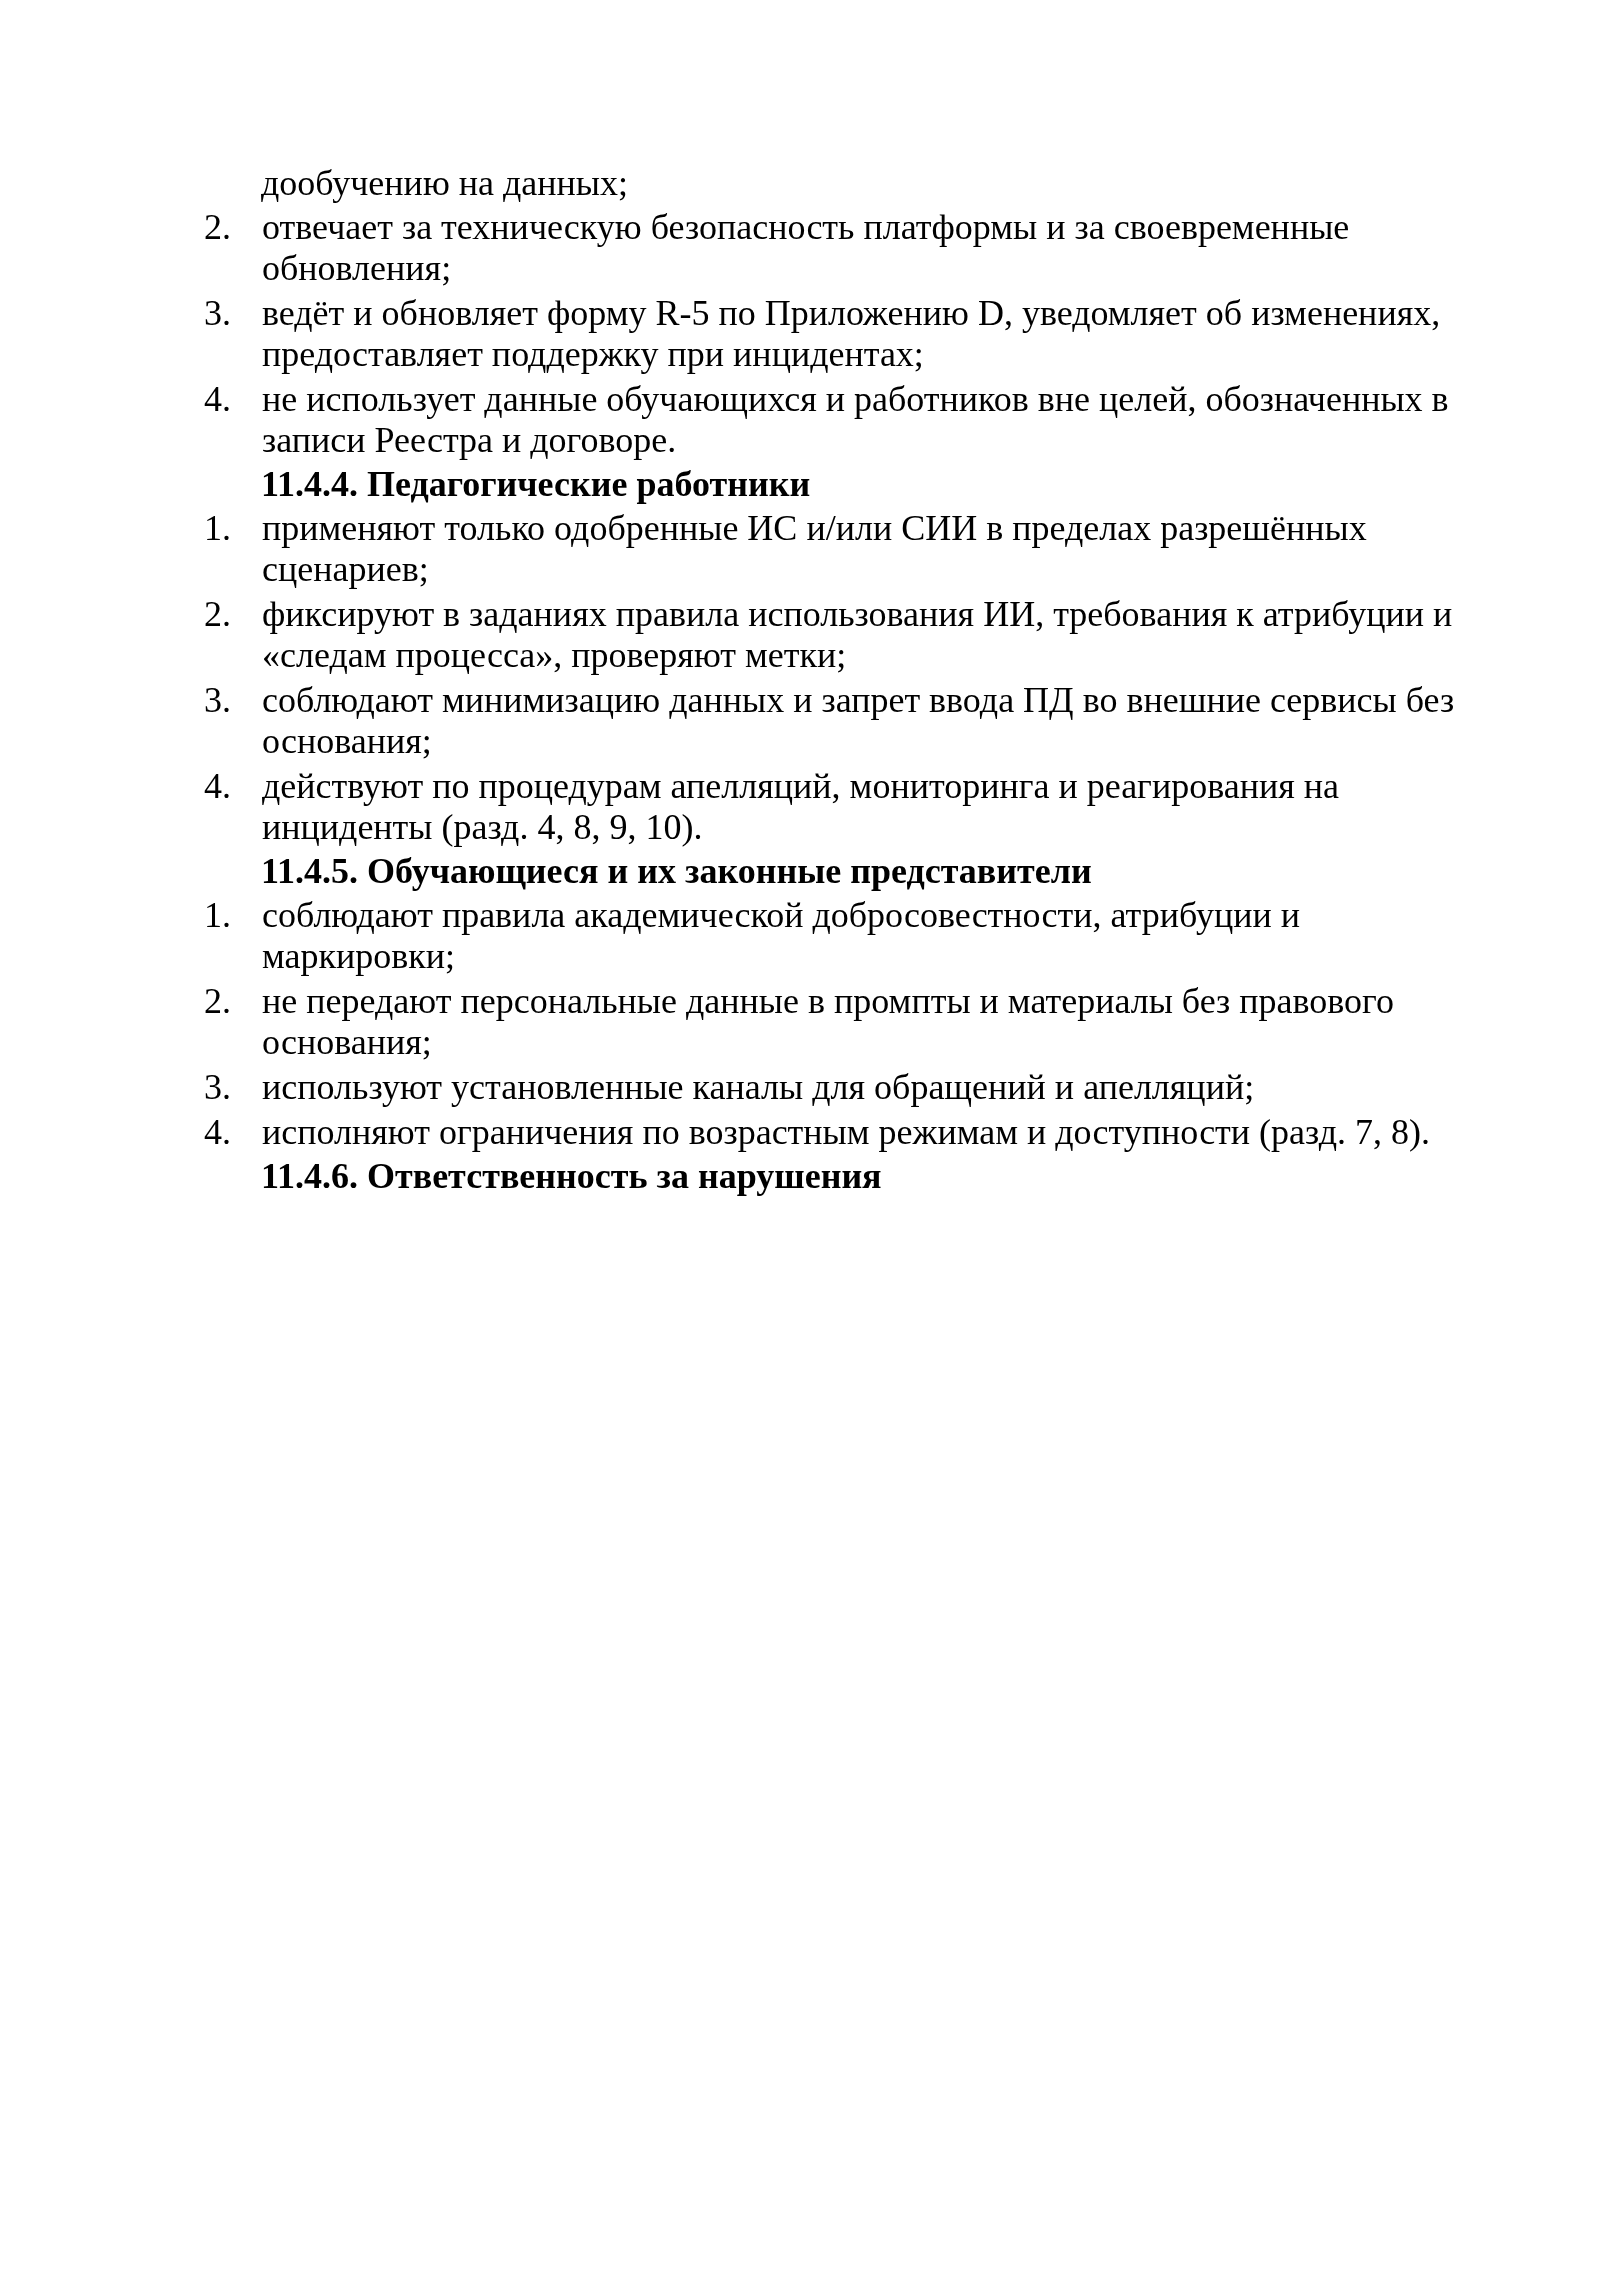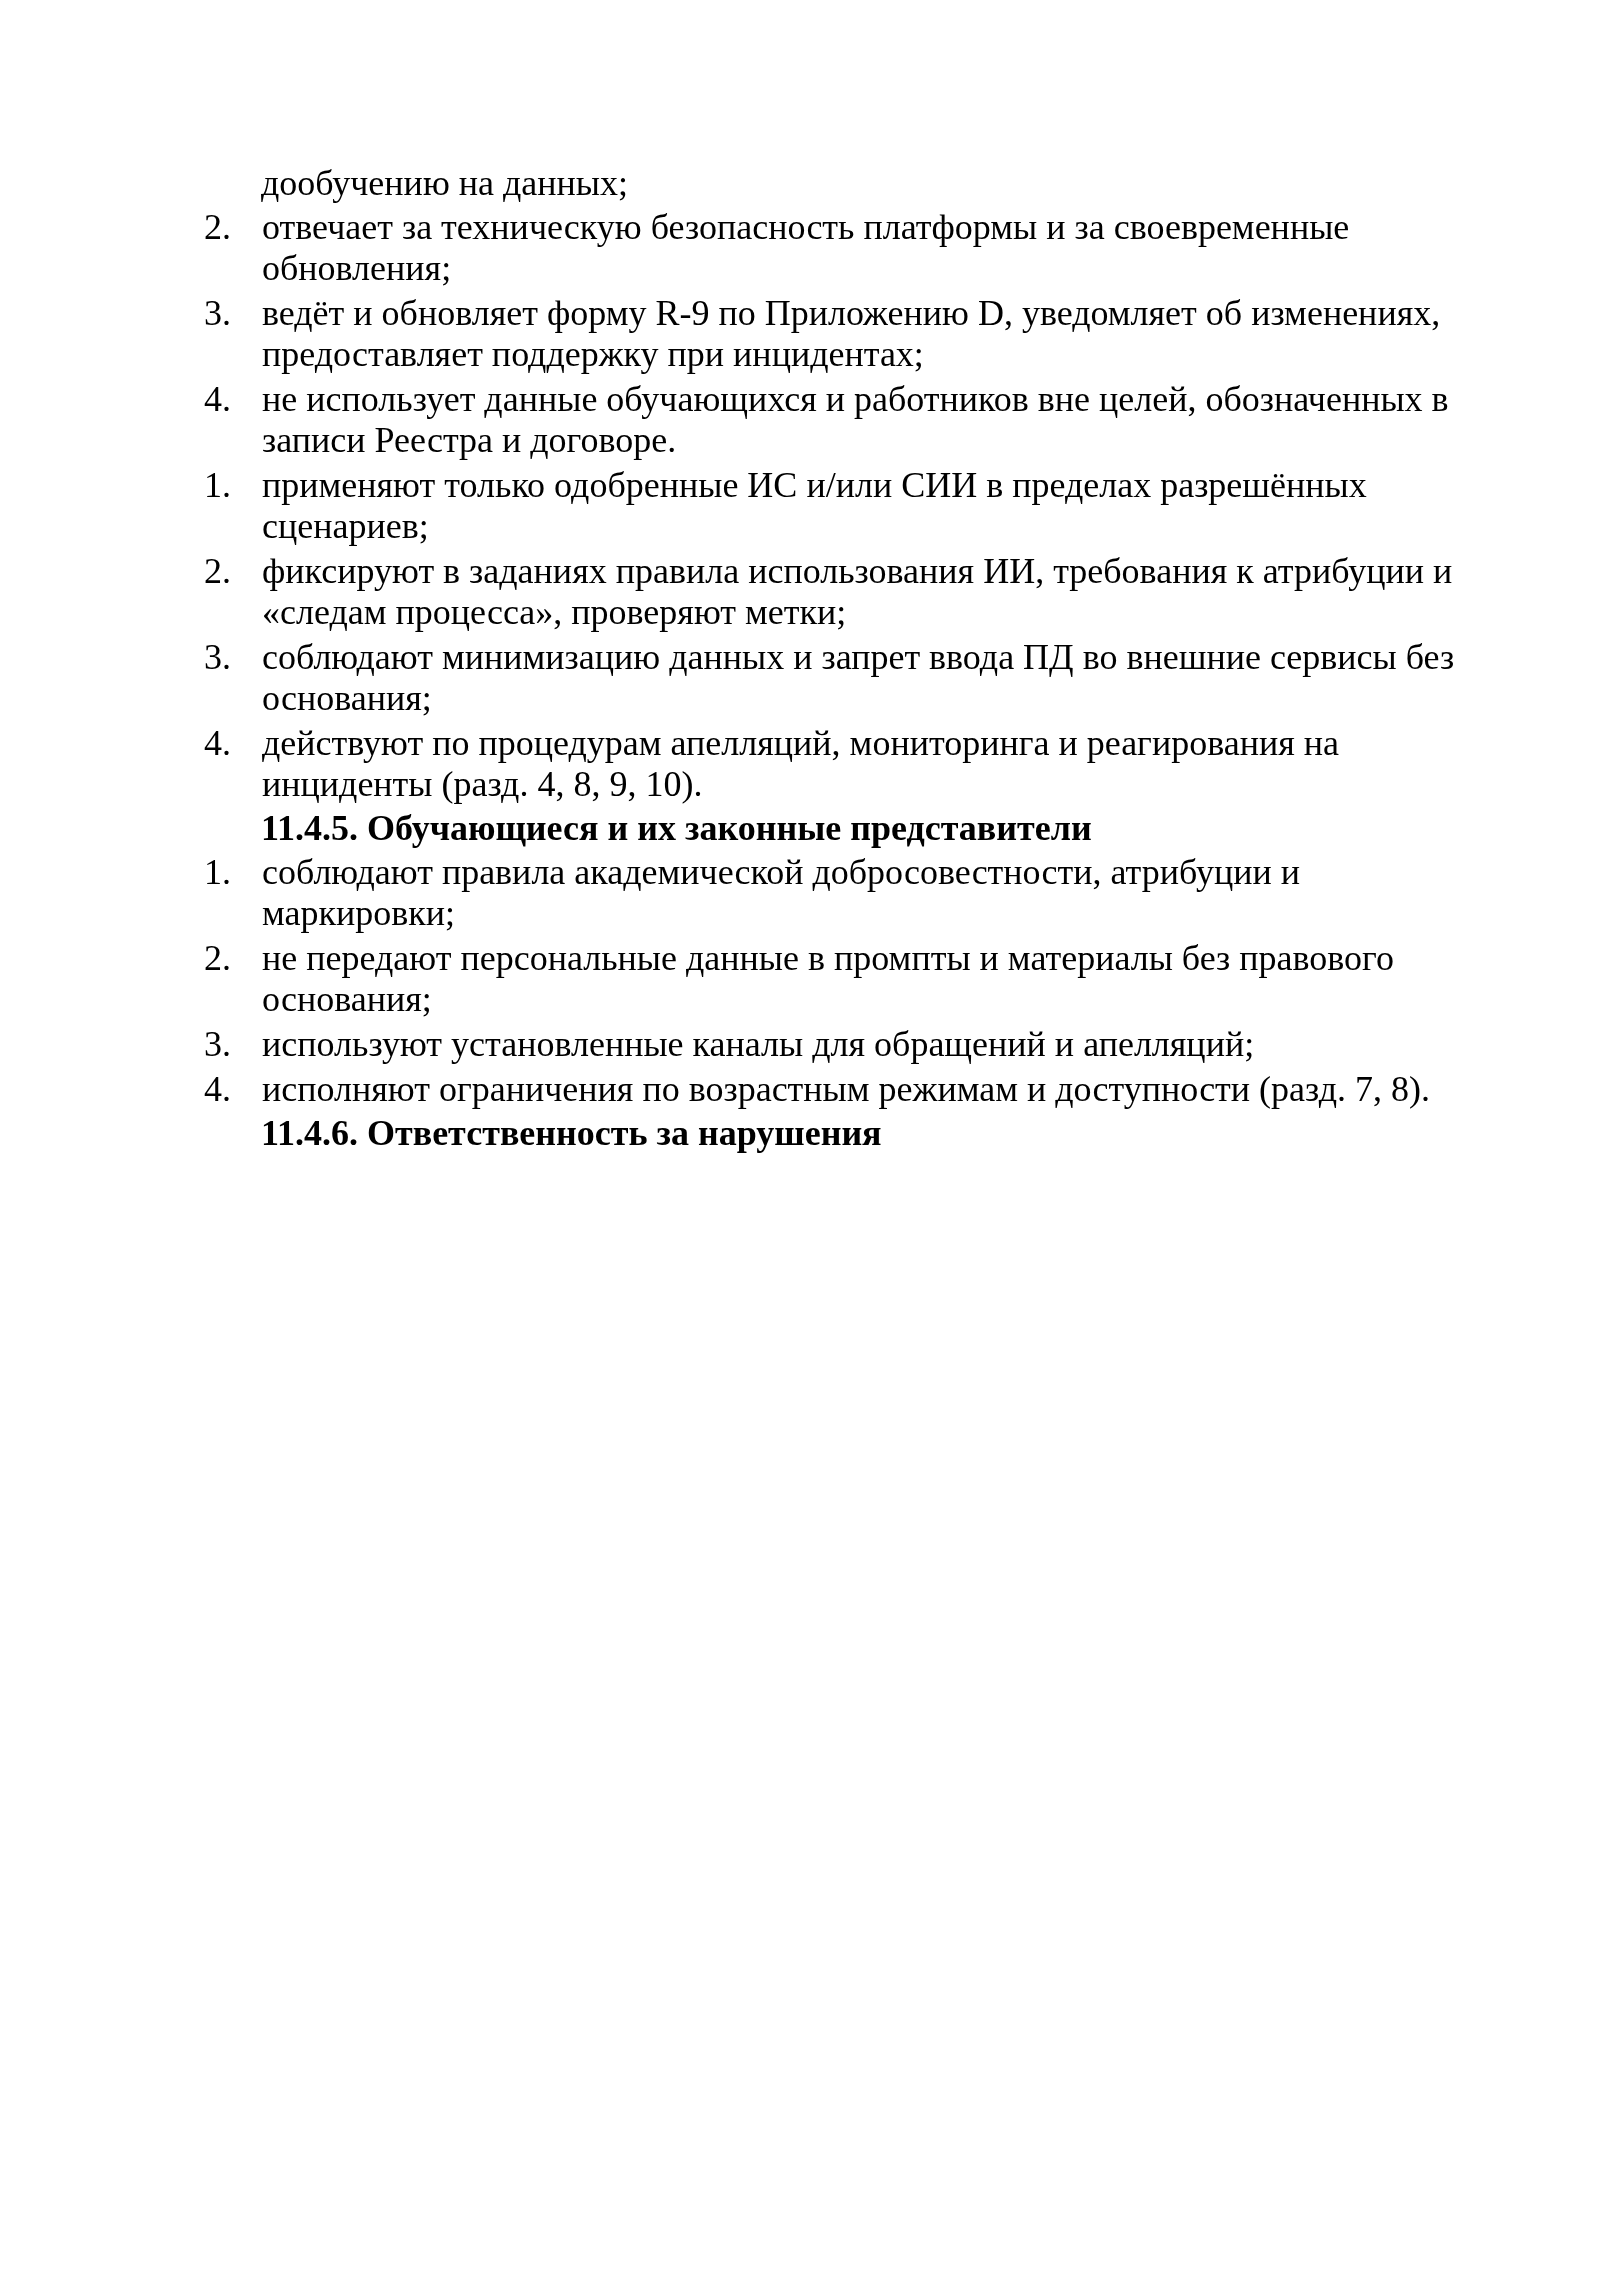--- a/index.html
+++ b/index.html
@@ -46,27 +46,28 @@
   <div class="content">
 
     <div class="cont-line">дообучению на данных;</div>
 
     <div class="li">
       <span class="num">2.</span>
       <span class="txt">отвечает за техническую безопасность платформы и за своевременные обновления;</span>
     </div>
     <div class="li">
       <span class="num">3.</span>
-      <span class="txt">ведёт и обновляет форму R-9 по Приложению D, уведомляет об изменениях, предоставляет поддержку при инцидентах;</span>
+      <span class="txt">ведёт и обновляет форму R-5 по Приложению D, уведомляет об изменениях, предоставляет поддержку при инцидентах;</span>
     </div>
     <div class="li">
       <span class="num">4.</span>
       <span class="txt">не использует данные обучающихся и работников вне целей, обозначенных в записи Реестра и договоре.</span>
     </div>
 
+    <div class="heading">11.4.4. Педагогические работники</div>
 
     <div class="li">
       <span class="num">1.</span>
       <span class="txt">применяют только одобренные ИС и/или СИИ в пределах разрешённых сценариев;</span>
     </div>
     <div class="li">
       <span class="num">2.</span>
       <span class="txt">фиксируют в заданиях правила использования ИИ, требования к атрибуции и «следам процесса», проверяют метки;</span>
     </div>
     <div class="li">

